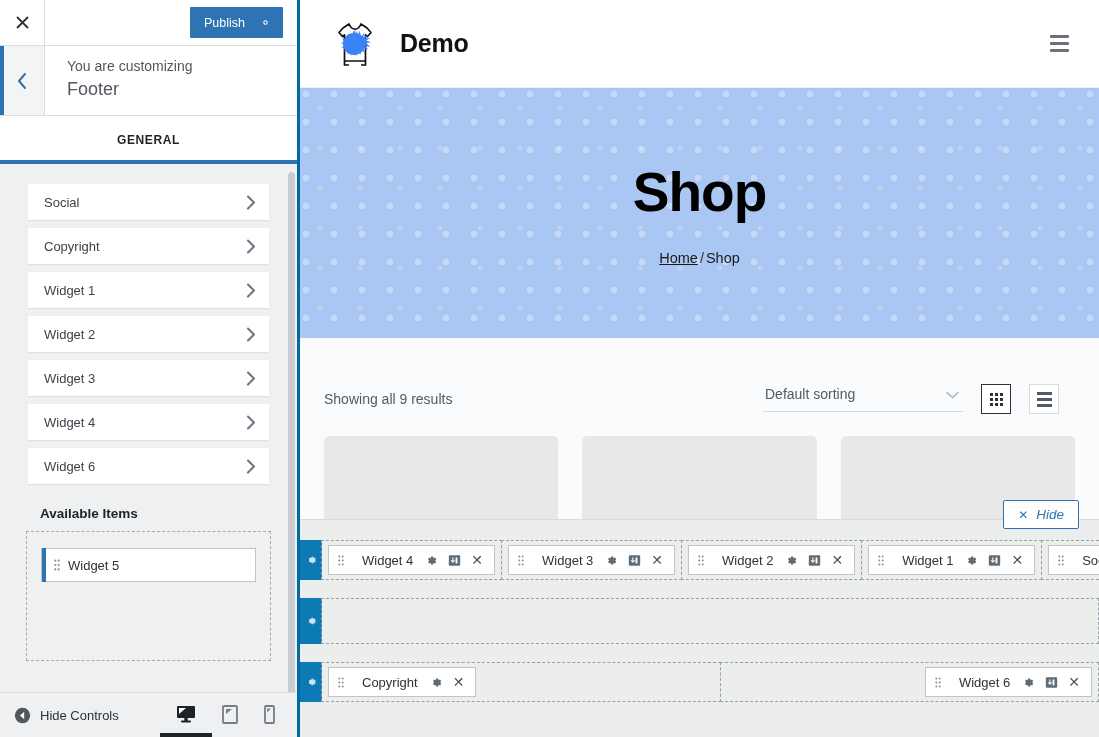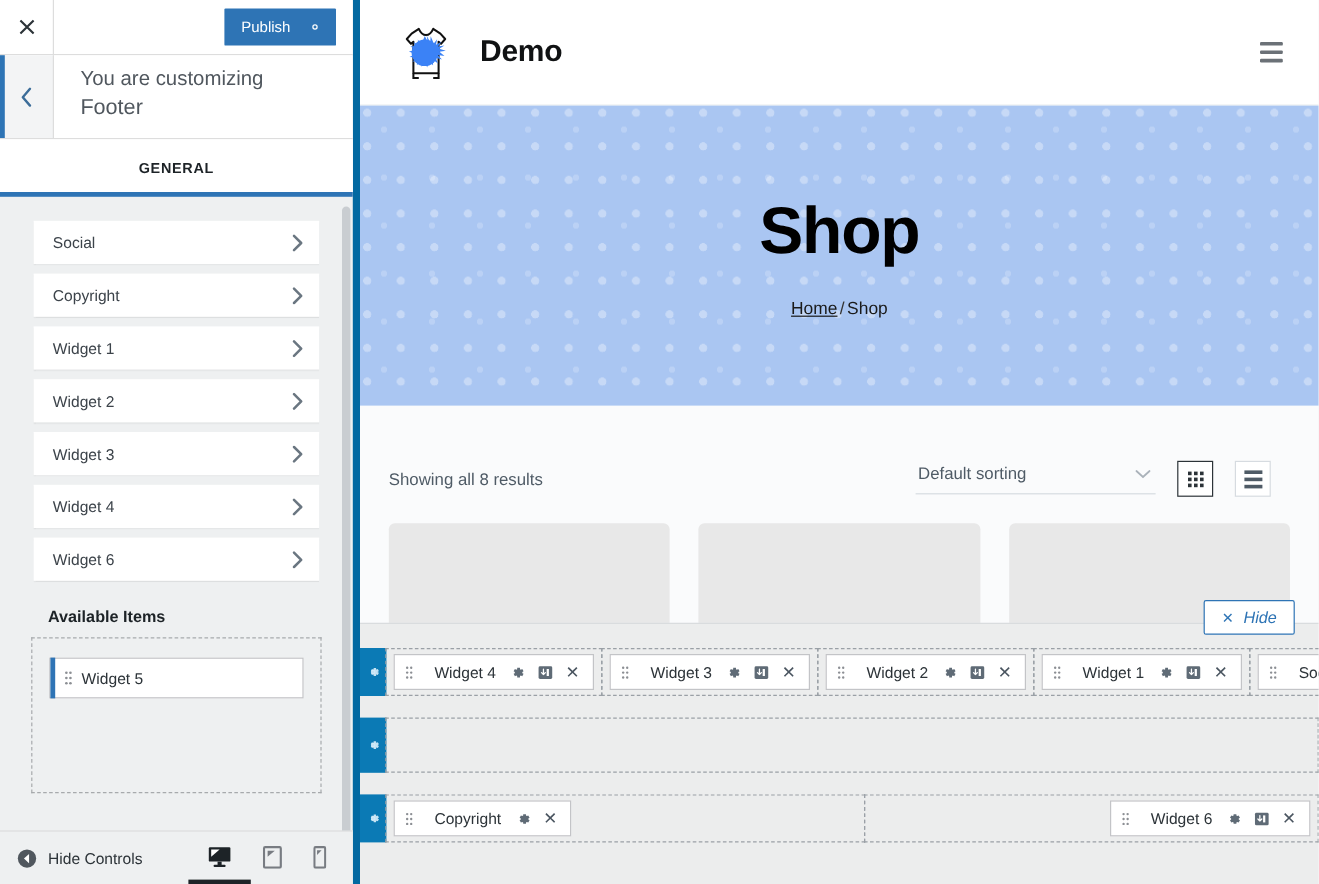--- a/index.html
+++ b/index.html
@@ -9,21 +9,21 @@
     overflow: hidden;
     background: #f1f1f1;
   }
   #app { position: relative; width: 1099px; height: 737px; display: flex; }
 
   
   #sidebar {
     width: 300px; height: 737px;
     background: #eef0f1;
     position: relative;
-    border-right: 6px solid #0369a1;
+    border-right: 3px solid #0369a1;
     display: flex; flex-direction: column;
   }
   .cz-topbar {
     height: 46px; background: #fff; display: flex; align-items: center;
     border-bottom: 1px solid #ddd; flex: none;
   }
   .cz-close {
     width: 45px; height: 45px; display: flex; align-items: center; justify-content: center;
     border-right: 1px solid #ddd; cursor: pointer;
     font-size: 17px; color: #2c3338; font-weight: 400;
@@ -45,21 +45,21 @@
   .cz-back {
     width: 45px; background: #f3f4f5; border-right: 1px solid #ddd;
     display: flex; align-items: center; justify-content: center; cursor: pointer;
     position: relative;
   }
   .cz-back::before {
     content: ""; position: absolute; left: 0; top: 0; bottom: 0; width: 4px; background: #2e74b5;
   }
   .cz-back svg { display: block; }
   .cz-panel-title { padding: 12px 0 0 22px; }
-  .cz-panel-sub { font-size: 17px; color: #50575e; line-height: 16px; text-align: right; }
+  .cz-panel-sub { font-size: 14px; color: #50575e; line-height: 16px; text-align: right; }
   .cz-panel-name { font-size: 18px; color: #50575e; margin-top: 5px; font-weight: 400; }
 
   .cz-tabs { display: flex; height: 48px; flex: none; background: #eef0f1; }
   .cz-tab {
     flex: 1; display: flex; align-items: center; justify-content: center;
     font-size: 12px; letter-spacing: .6px; color: #50575e; cursor: pointer;
     position: relative; background: #eef0f1;
   }
   .cz-tab.active { background: #fff; color: #1d2327; font-weight: 600; }
   .cz-tab.active::after {
@@ -404,21 +404,21 @@
     </div>
 
     <div class="hero">
       <div class="hero-title">Shop</div>
       <div class="hero-crumb">
         <a href="#">Home</a><span class="sep">/</span><span>Shop</span>
       </div>
     </div>
 
     <div class="shop-bar">
-      <div class="shop-count">Showing all 8 results</div>
+      <div class="shop-count">Showing all 9 results</div>
       <div class="shop-right">
         <div class="sortsel">
           <span>Default sorting</span>
           <span class="caret">
             <svg width="13" height="8" viewBox="0 0 13 8">
                 <path d="M1 1.5 L6.5 6.5 L12 1.5" stroke="#aab2ba" stroke-width="1.5" fill="none" stroke-linecap="round"></path>
               </svg>
           </span>
         </div>
         <div class="viewbtn active">

